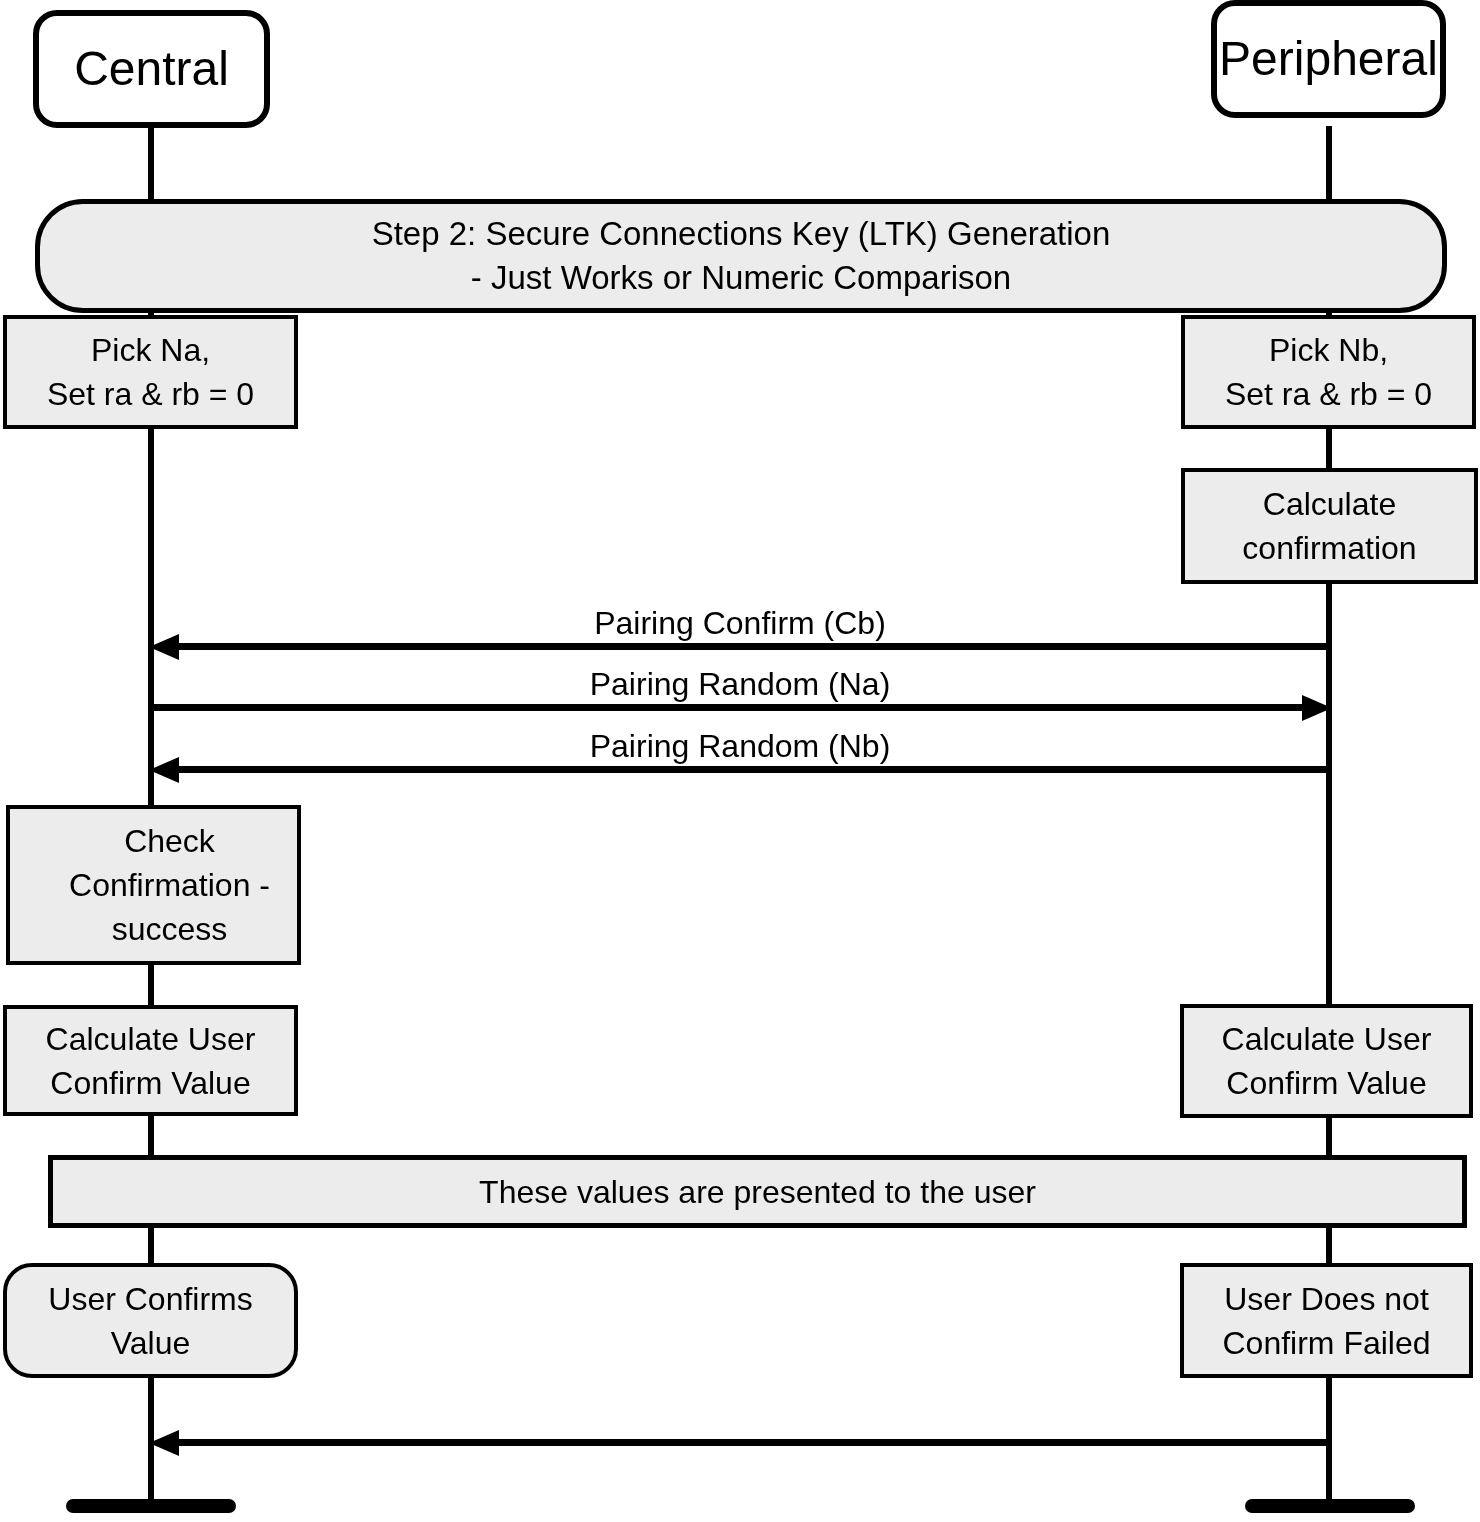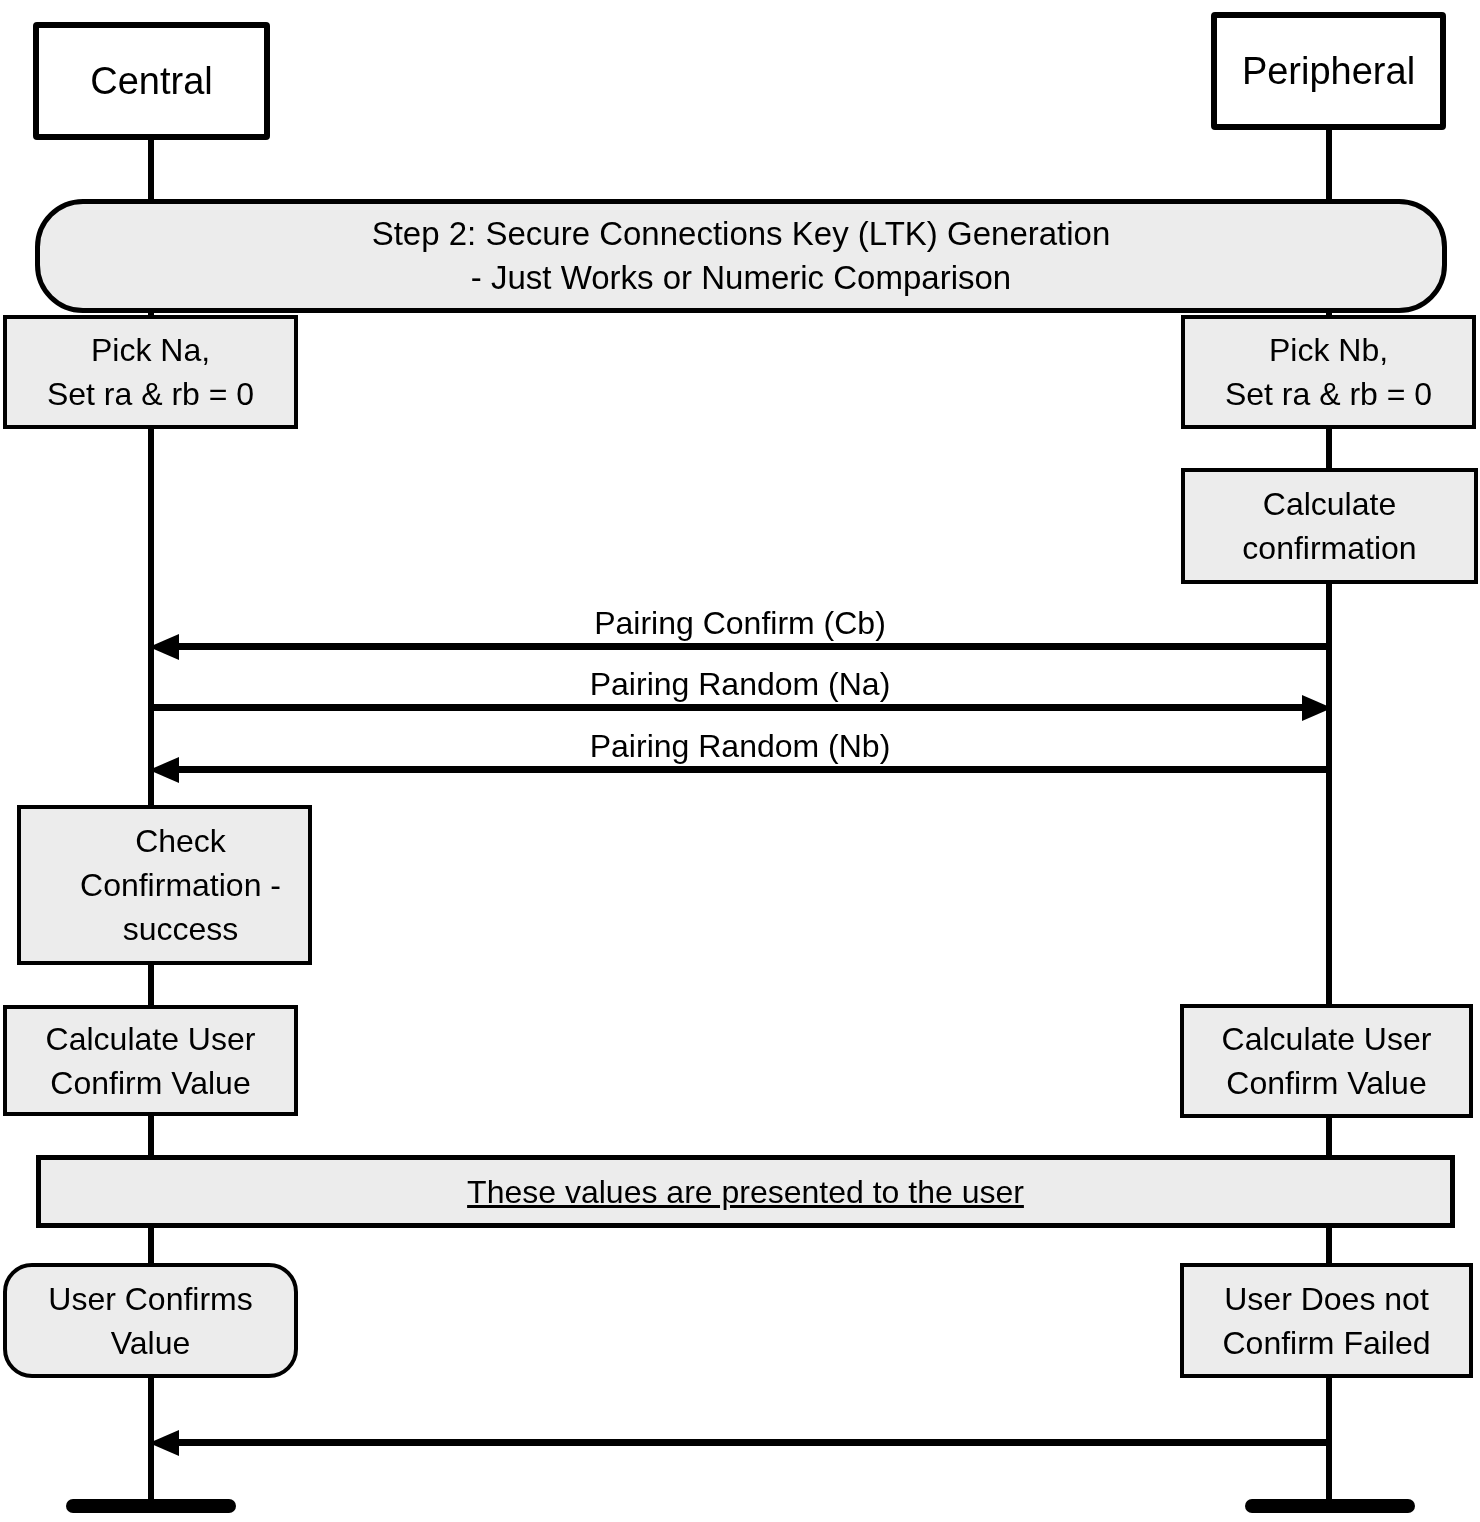--- a/index.html
+++ b/index.html
@@ -37,23 +37,22 @@
     justify-content: center;
     text-align: center;
     white-space: pre-line;
     font-size: 32px;
     line-height: 44px;
     z-index: 2;
   }
   .actor {
     background: var(--actor-fill);
     border-width: 6px;
-    border-radius: 4px;
-    font-size: 38px;
-    margin-top: 12px;
+    border-radius: 24px;
+    font-size: 48px;
   }
   .banner {
     border-width: 5px;
     border-radius: 48px;
     font-size: 33px;
   }
   .wide {
     border-width: 5px;
   }
   .msg-line {
@@ -123,30 +122,30 @@
   <div class="head-left" style="left:149px; top:634px;"></div>
 
   <div class="msg-label" style="top:670px;">Pairing Random (Na)</div>
   <div class="msg-line" style="left:151px; top:704px; width:1157px;"></div>
   <div class="head-right" style="left:1302px; top:695px;"></div>
 
   <div class="msg-label" style="top:732px;">Pairing Random (Nb)</div>
   <div class="msg-line" style="left:170px; top:766px; width:1159px;"></div>
   <div class="head-left" style="left:149px; top:757px;"></div>
 
-  <div class="node" style="left:17px; top:805px; width:295px; height:160px;padding-left:32px;">Check
+  <div class="node" style="left:6px; top:805px; width:295px; height:160px;padding-left:32px;">Check
 Confirmation -
 success</div>
 
   <div class="node" style="left:3px; top:1005px; width:295px; height:111px;">Calculate User
 Confirm Value</div>
   <div class="node" style="left:1180px; top:1004px; width:293px; height:114px;">Calculate User
 Confirm Value</div>
 
-  <div class="node wide" style="left:36px; top:1155px; width:1419px; height:73px;text-decoration:underline;">These values are presented to the user</div>
+  <div class="node wide" style="left:48px; top:1155px; width:1419px; height:73px;">These values are presented to the user</div>
 
   <div class="node" style="left:3px; top:1263px; width:295px; height:115px;border-radius:29px;">User Confirms
 Value</div>
   <div class="node" style="left:1180px; top:1263px; width:293px; height:115px;">User Does not
 Confirm Failed</div>
 
   <div class="msg-line" style="left:170px; top:1439px; width:1159px;"></div>
   <div class="head-left" style="left:149px; top:1430px;"></div>
 
   <div class="endbar" style="left:66px; top:1499px;"></div>

